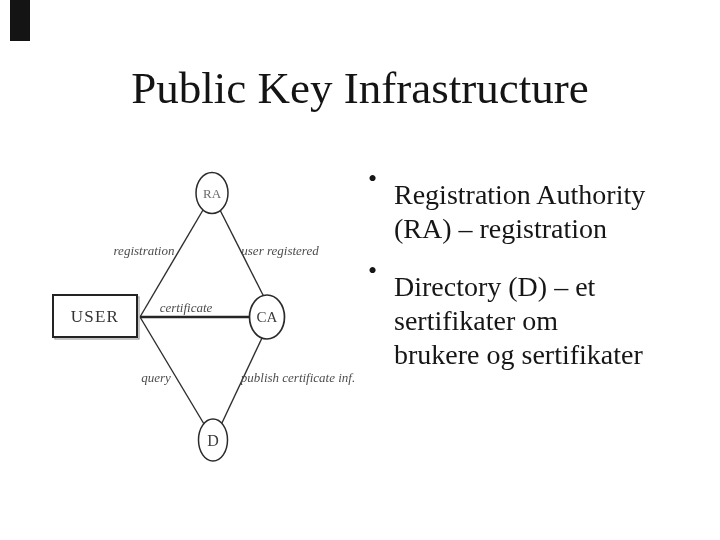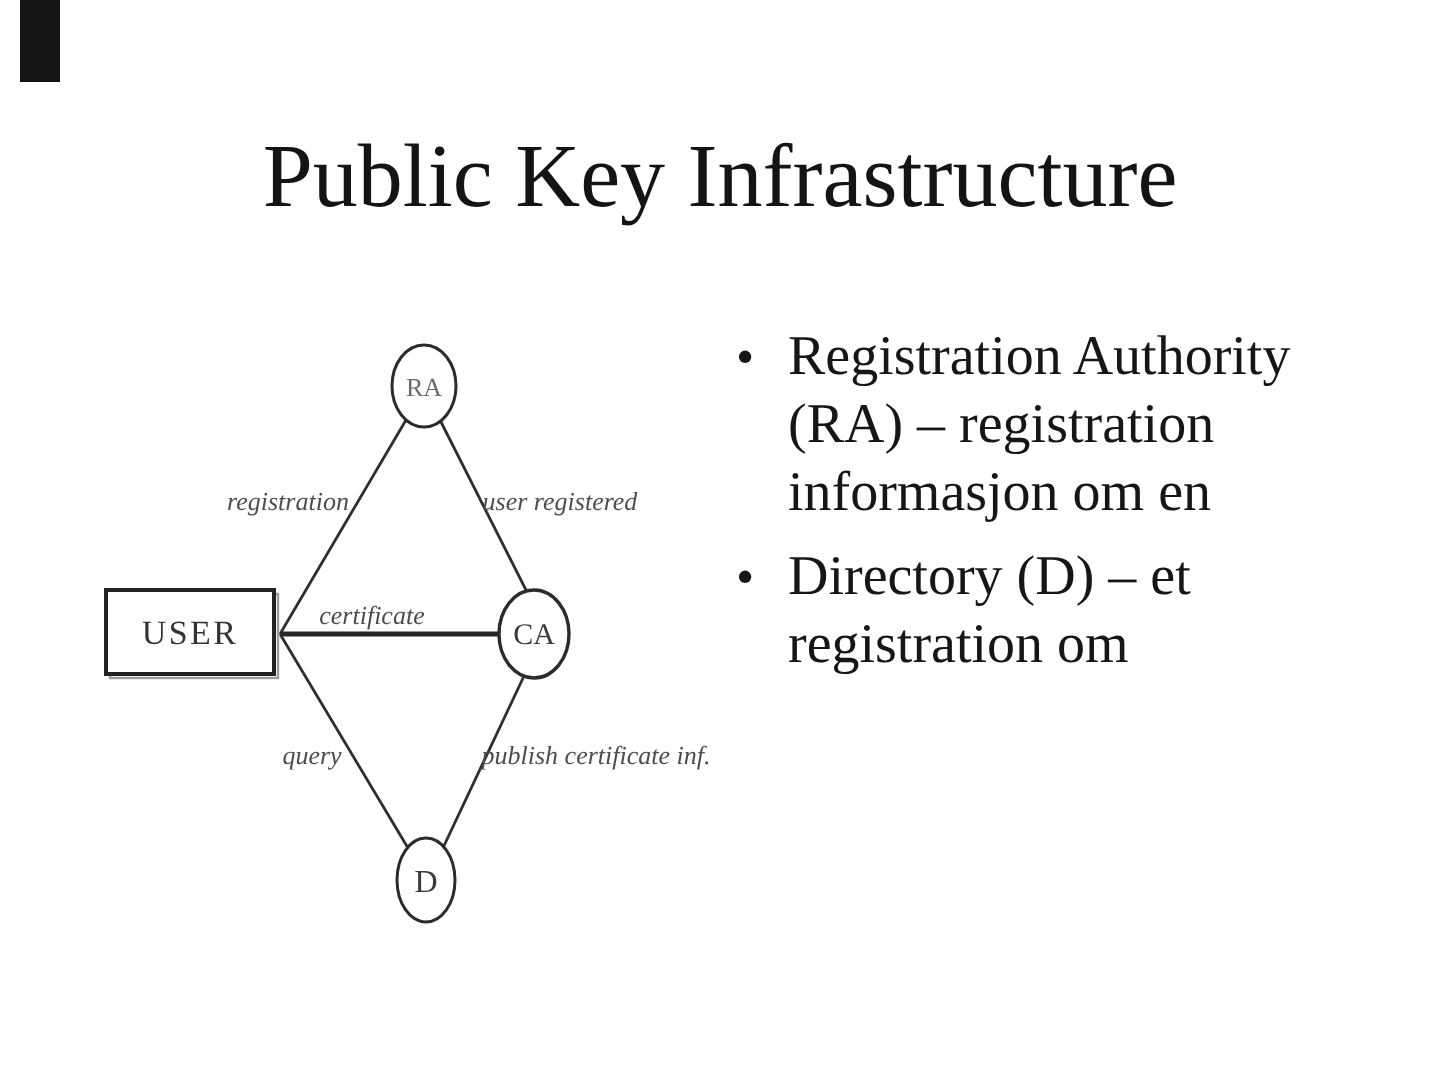--- a/index.html
+++ b/index.html
@@ -35,21 +35,21 @@
 
   .bullets {
     position: absolute; left: 368px; top: 162px; width: 300px;
     color: #161616;
     font-size: 28px;
     line-height: 34px;
   }
   .bullet-row { display: flex; }
   .bullet-row.second { margin-top: 8px; }
   .bullet-marker { width: 26px; flex: 0 0 26px; font-size: 26px; }
-  .bullet-lines { flex: 1; }
+  .bullet-lines { flex: 1; margin-top: 16px; }
 </style>
 </head>
 <body>
 
 <div class="slide">
 
   <div class="corner-mark"></div>
 
   <div class="title">Public Key Infrastructure</div>
 
@@ -82,25 +82,25 @@
       <text class="edge-label" x="258" y="222" text-anchor="middle">publish certificate inf.</text>
     </svg>
   </div>
 
   <div class="bullets">
     <div class="bullet-row">
       <div class="bullet-marker">•</div>
       <div class="bullet-lines">
         <div>Registration Authority</div>
         <div>(RA) – registration</div>
-        <div>informasjon om en</div>
       </div>
     </div>
     <div class="bullet-row second">
       <div class="bullet-marker">•</div>
       <div class="bullet-lines">
         <div>Directory (D) – et</div>
-        <div>registration om</div>
+        <div>sertifikater om</div>
+        <div>brukere og sertifikater</div>
       </div>
     </div>
   </div>
 
 </div>
 
 </body></html>

